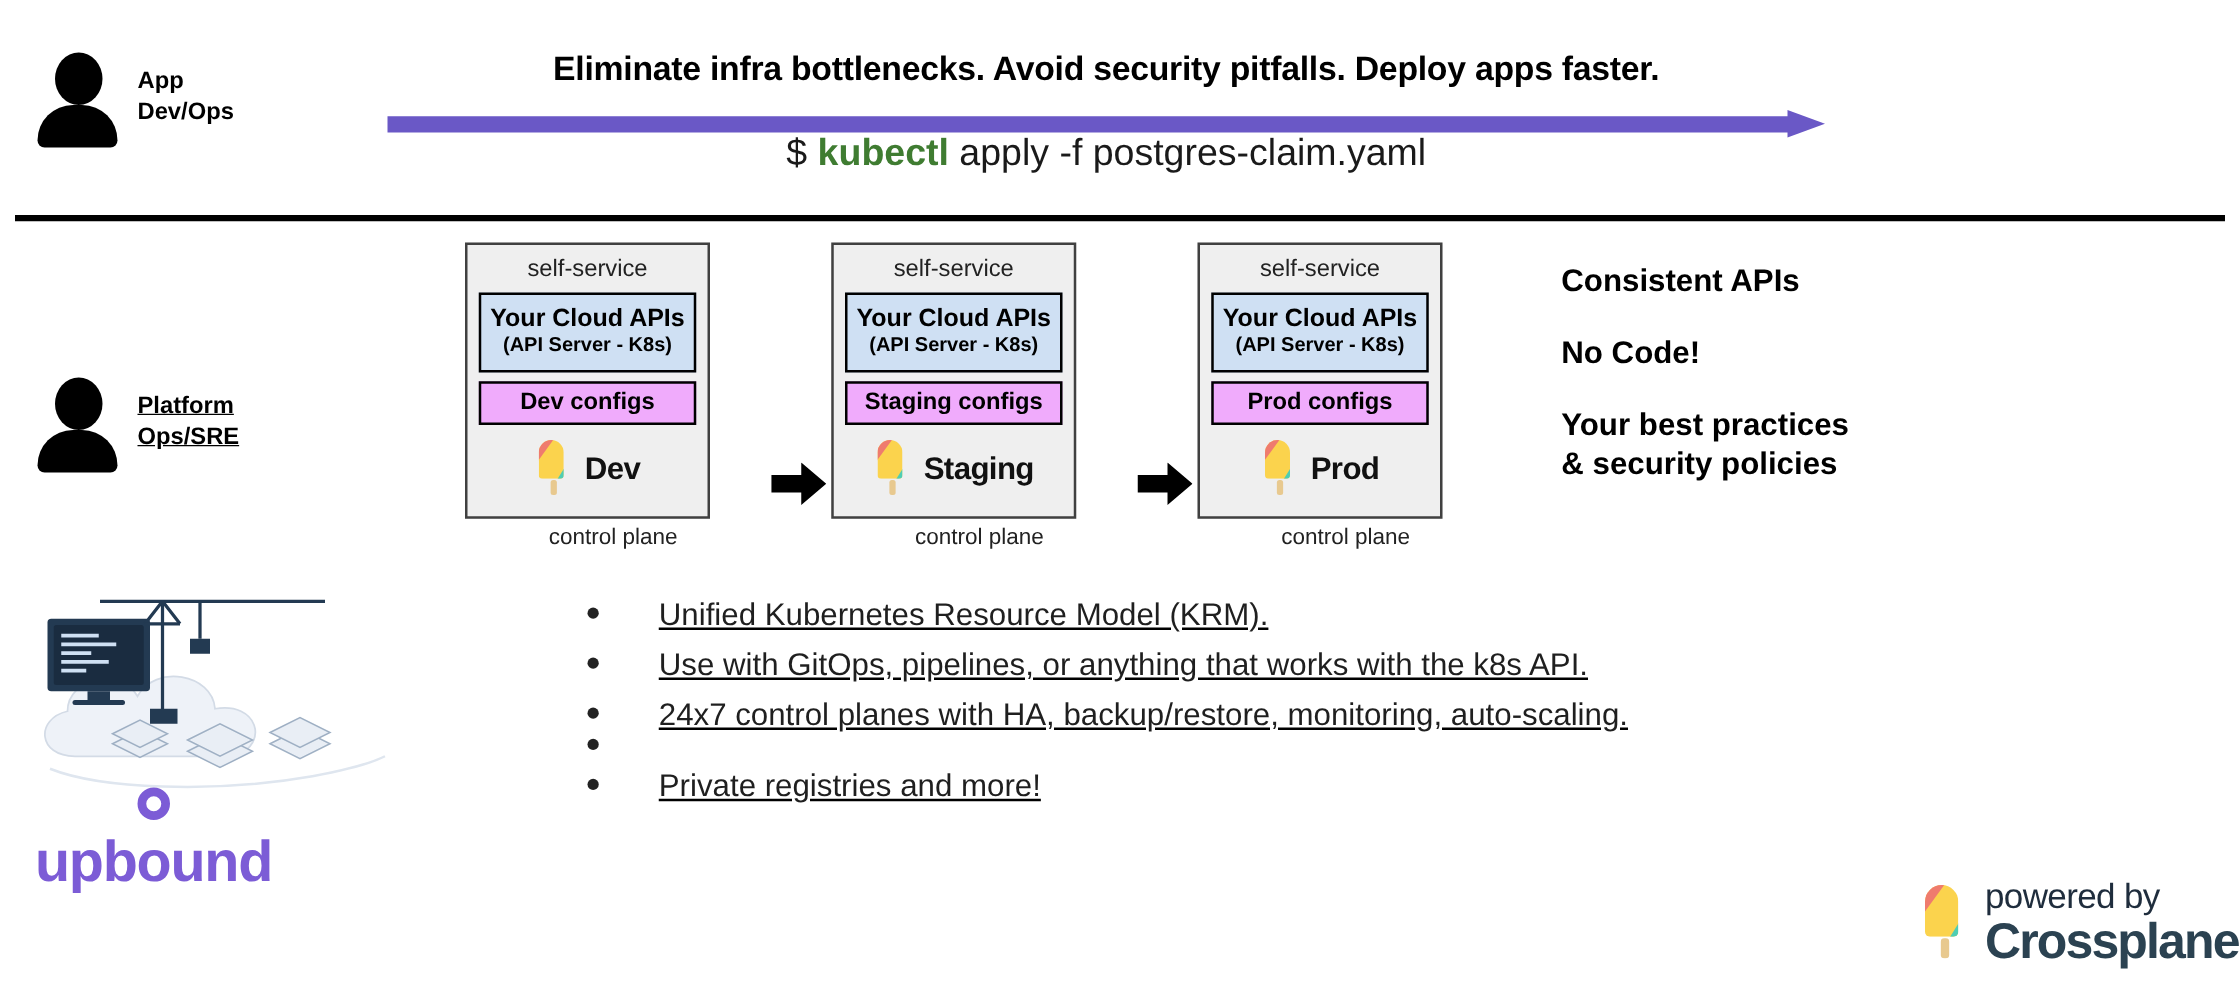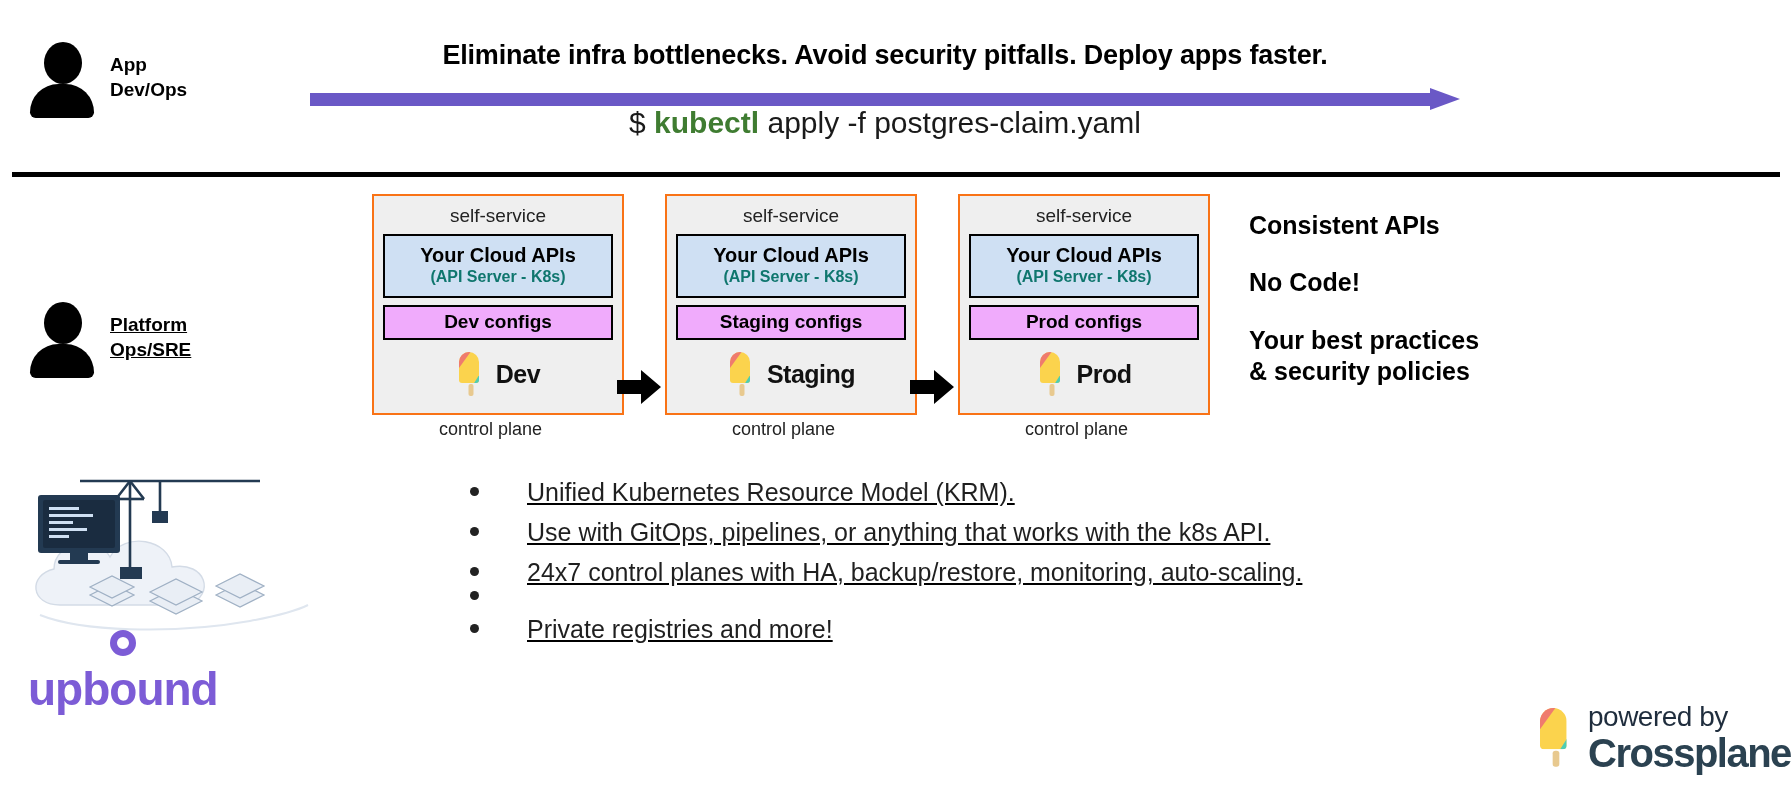--- a/index.html
+++ b/index.html
@@ -53,34 +53,34 @@
   }
   .cmdline .kubectl { font-weight: bold; color: #3f7c31; }
 
   .divider {
     position: absolute; left: 12px; top: 172px; width: 1768px; height: 5px;
     background: #000;
   }
 
   
   .cp-box {
-    position: absolute; width: 252px; height: 221px;
-    background: #efefef; border: 2px solid #f97316;
+    position: absolute; width: 196px; height: 221px;
+    background: #efefef; border: 2px solid #404040;
   }
   .cp-title {
     text-align: center; font-size: 19px; color: #222;
     margin-top: 9px; margin-bottom: 7px;
   }
   .cp-inner {
     margin: 0 9px 7px 9px;
     background: #cfe0f3; border: 2px solid #000;
     text-align: center; padding: 7px 2px 8px 2px;
   }
   .cp-inner .l1 { font-size: 20px; font-weight: bold; color: #000; line-height: 1.2; }
-  .cp-inner .l2 { font-size: 16px; font-weight: bold; color: #0f766e; line-height: 1.3; }
+  .cp-inner .l2 { font-size: 16px; font-weight: bold; color: #000000; line-height: 1.3; }
   .cp-configs {
     margin: 0 9px; background: #f0abfc; border: 2px solid #000;
     text-align: center; padding: 4px 2px 5px 2px;
     font-size: 19px; font-weight: bold; color: #000;
   }
   .cp-foot {
     display: flex; align-items: center; justify-content: center;
     gap: 10px; margin-top: 10px;
   }
   .cp-env { font-size: 25px; font-weight: bold; color: #111; letter-spacing: -0.5px; }

